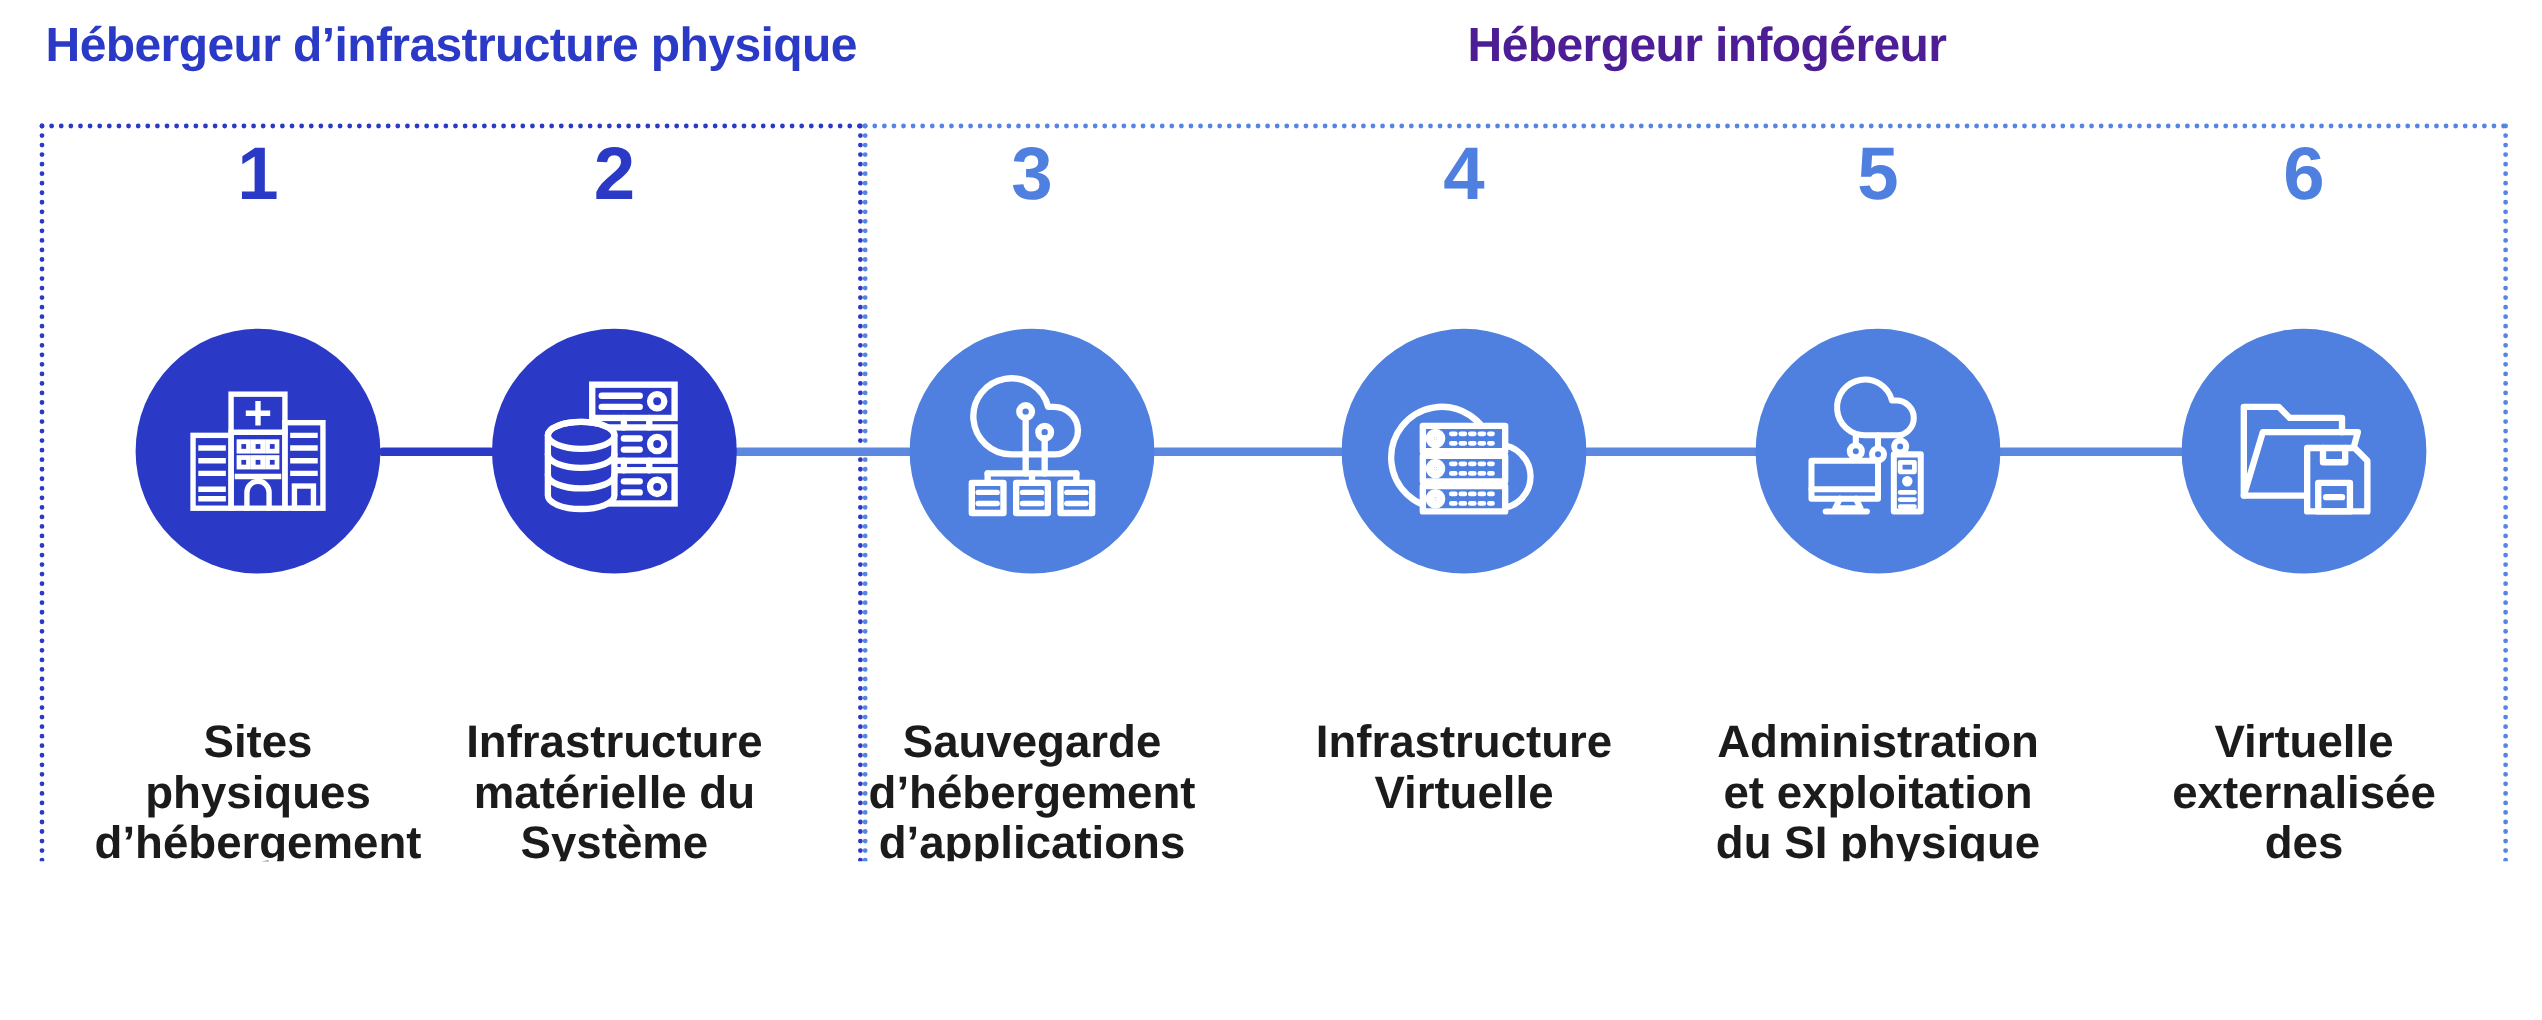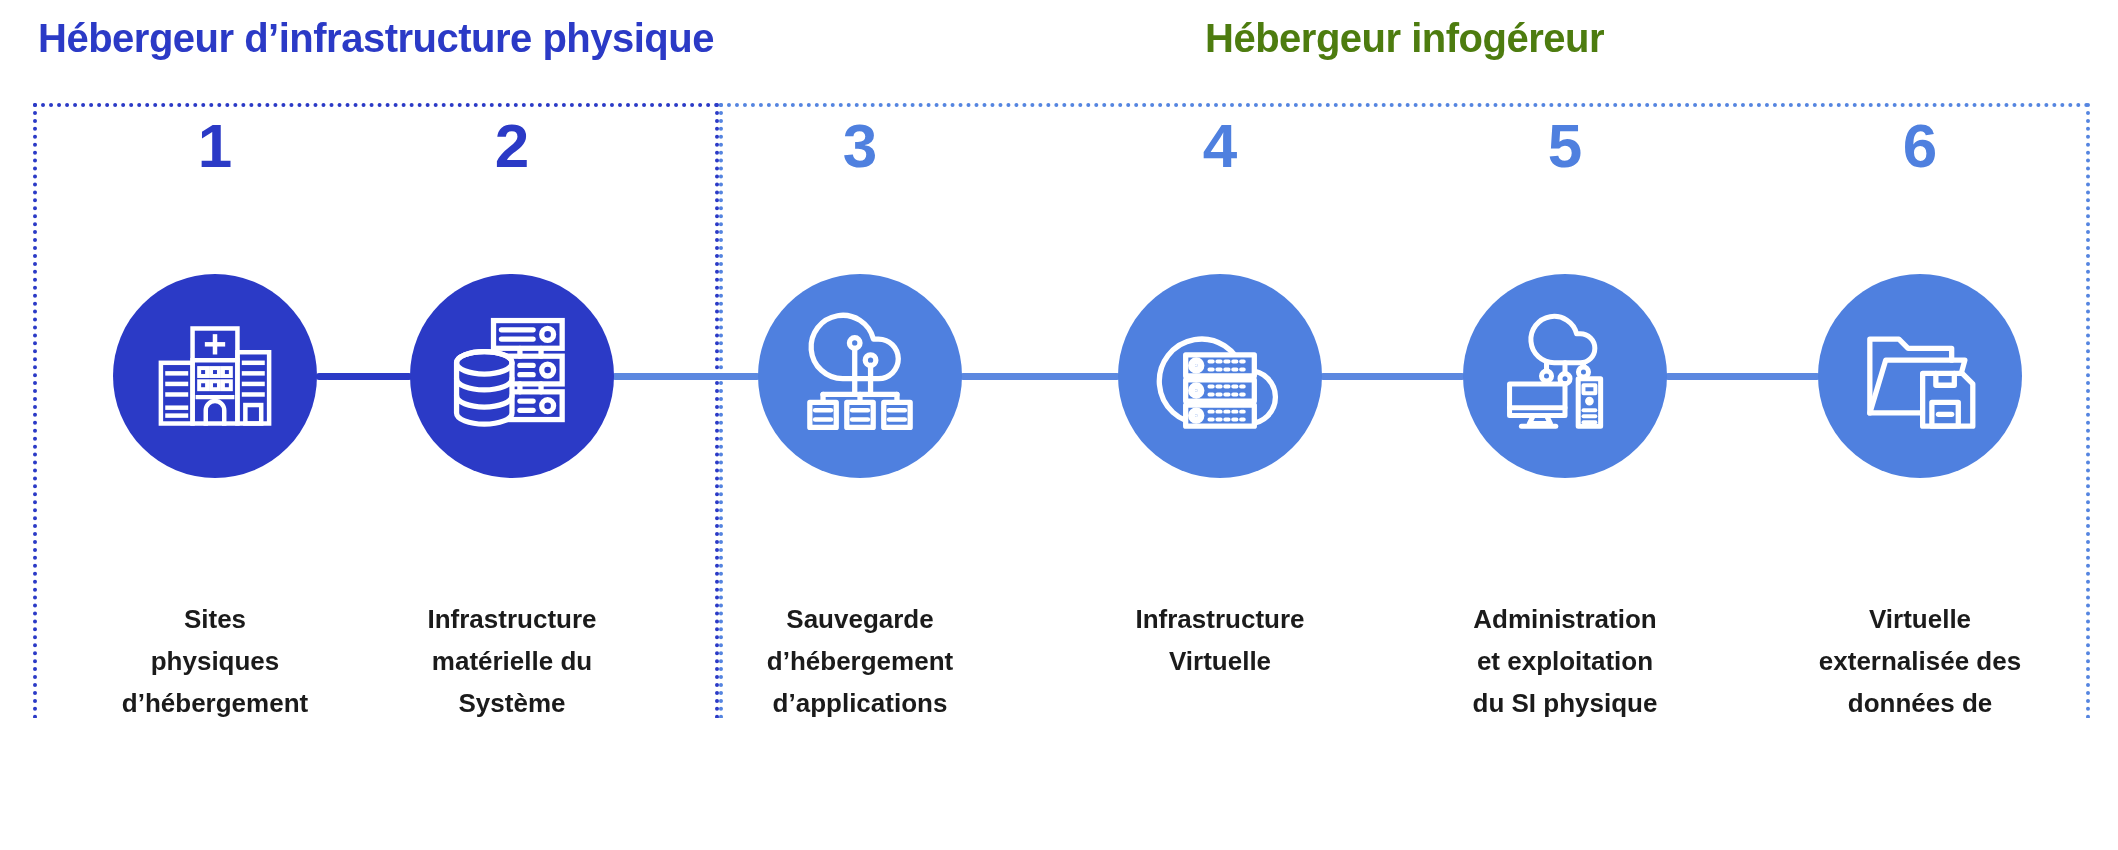--- a/index.html
+++ b/index.html
@@ -2,38 +2,38 @@
 <html><head>
 <meta charset="utf-8">
 <style>
   html,body{margin:0;padding:0;background:#ffffff;}
   .canvas{
     position:relative;width:2118px;height:718px;background:#ffffff;
     font-family:"Liberation Sans", sans-serif;overflow:hidden;padding-left:47px;
   }
   .title{position:absolute;top:16px;font-weight:bold;font-size:40px;text-align:center;letter-spacing:-0.5px;}
   .title-left{left:33px;width:686px;color:#2B3AC6;}
-  .title-right{left:719px;width:1371px;color:#4d7c0f;}
+  .title-right{left:737px;width:1371px;color:#4c1d95;}
   .zone{position:absolute;top:103px;height:712px;box-sizing:border-box;}
   .zone-left{left:33px;width:686px;border:4px dotted #2B3AC6;}
   .zone-right{left:719px;width:1371px;border:4px dotted #5585E0;}
   .connector{position:absolute;top:373px;height:7px;border-radius:3px;}
   .connector-dark{background:#2B3AC6;}
   .connector-light{background:#5C88E0;}
   .col{position:absolute;top:112px;width:300px;height:700px;}
   .num{position:absolute;top:0;left:0;width:100%;text-align:center;font-size:62px;font-weight:bold;line-height:1.1;}
   .num-dark{color:#2B3AC6;}
   .num-light{color:#4F80DF;}
   .circle{position:absolute;top:162px;left:48px;width:204px;height:204px;border-radius:50%;
           display:flex;align-items:center;justify-content:center;}
   .circle-dark{background:#2B3AC6;}
   .circle-light{background:#4F80DF;}
   .circle svg{display:block;}
   .label{position:absolute;top:486px;left:10px;width:280px;text-align:center;
-         font-size:26px;line-height:42px;font-weight:bold;color:#1B1B1B;white-space:pre-line;}
+         font-size:38px;line-height:42px;font-weight:bold;color:#1B1B1B;white-space:pre-line;}
 </style>
 </head>
 <body>
 
 <div class="canvas">
 
   <div class="zone zone-left"></div>
   <div class="zone zone-right"></div>
 
   <div class="title title-left">Hébergeur d’infrastructure physique</div>

